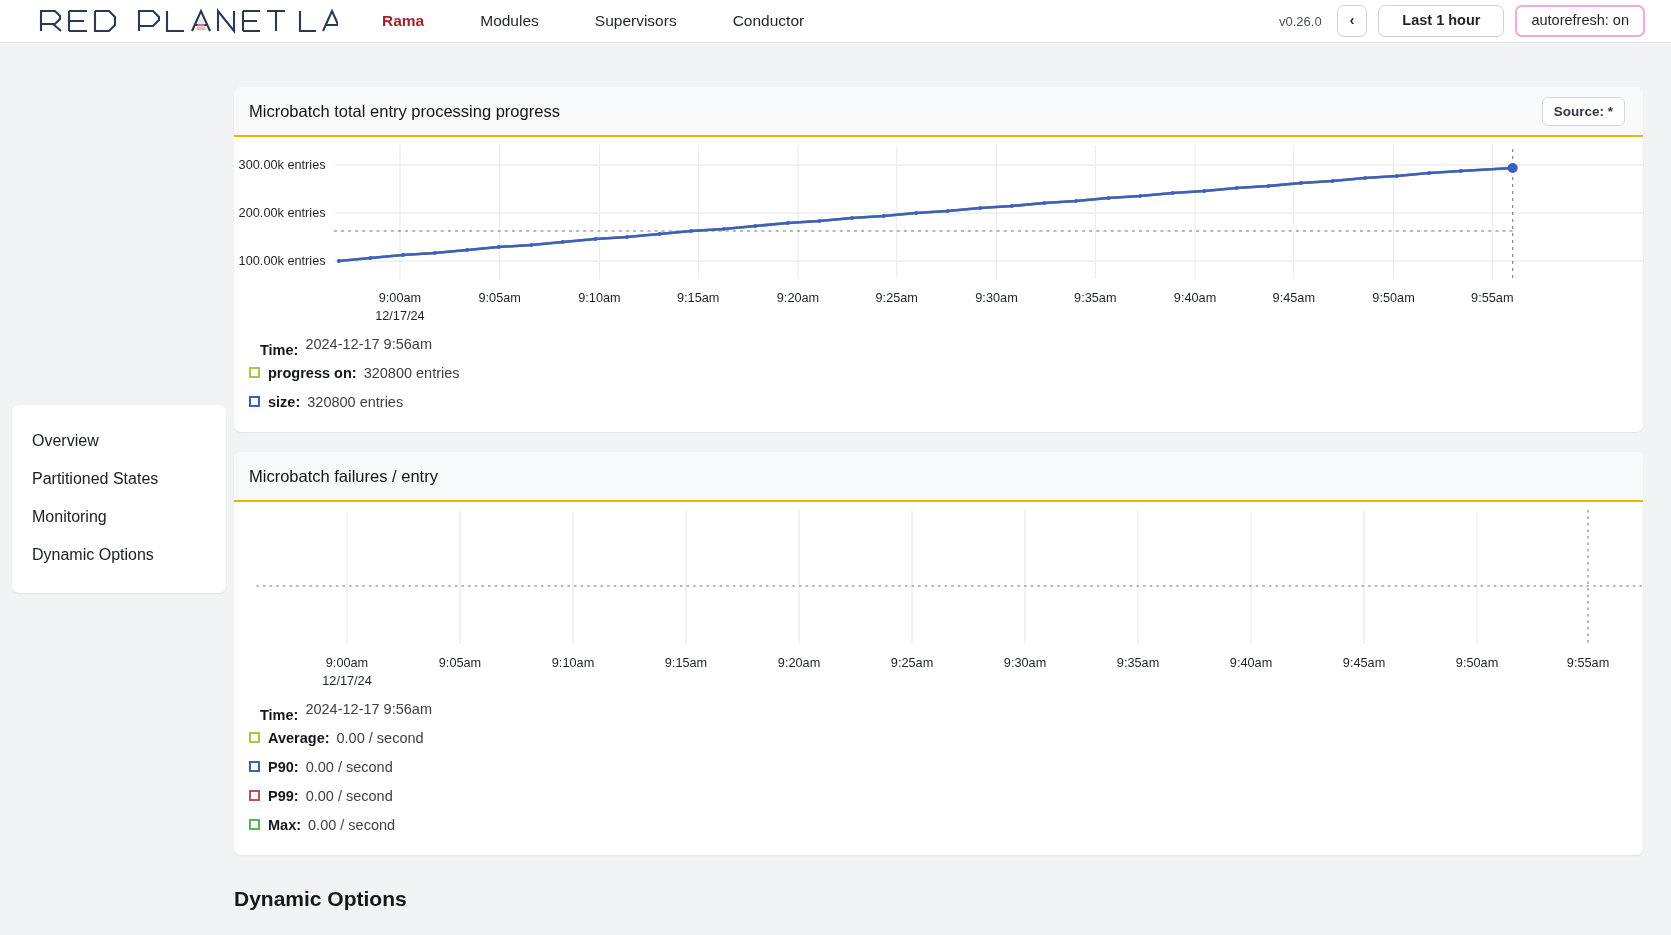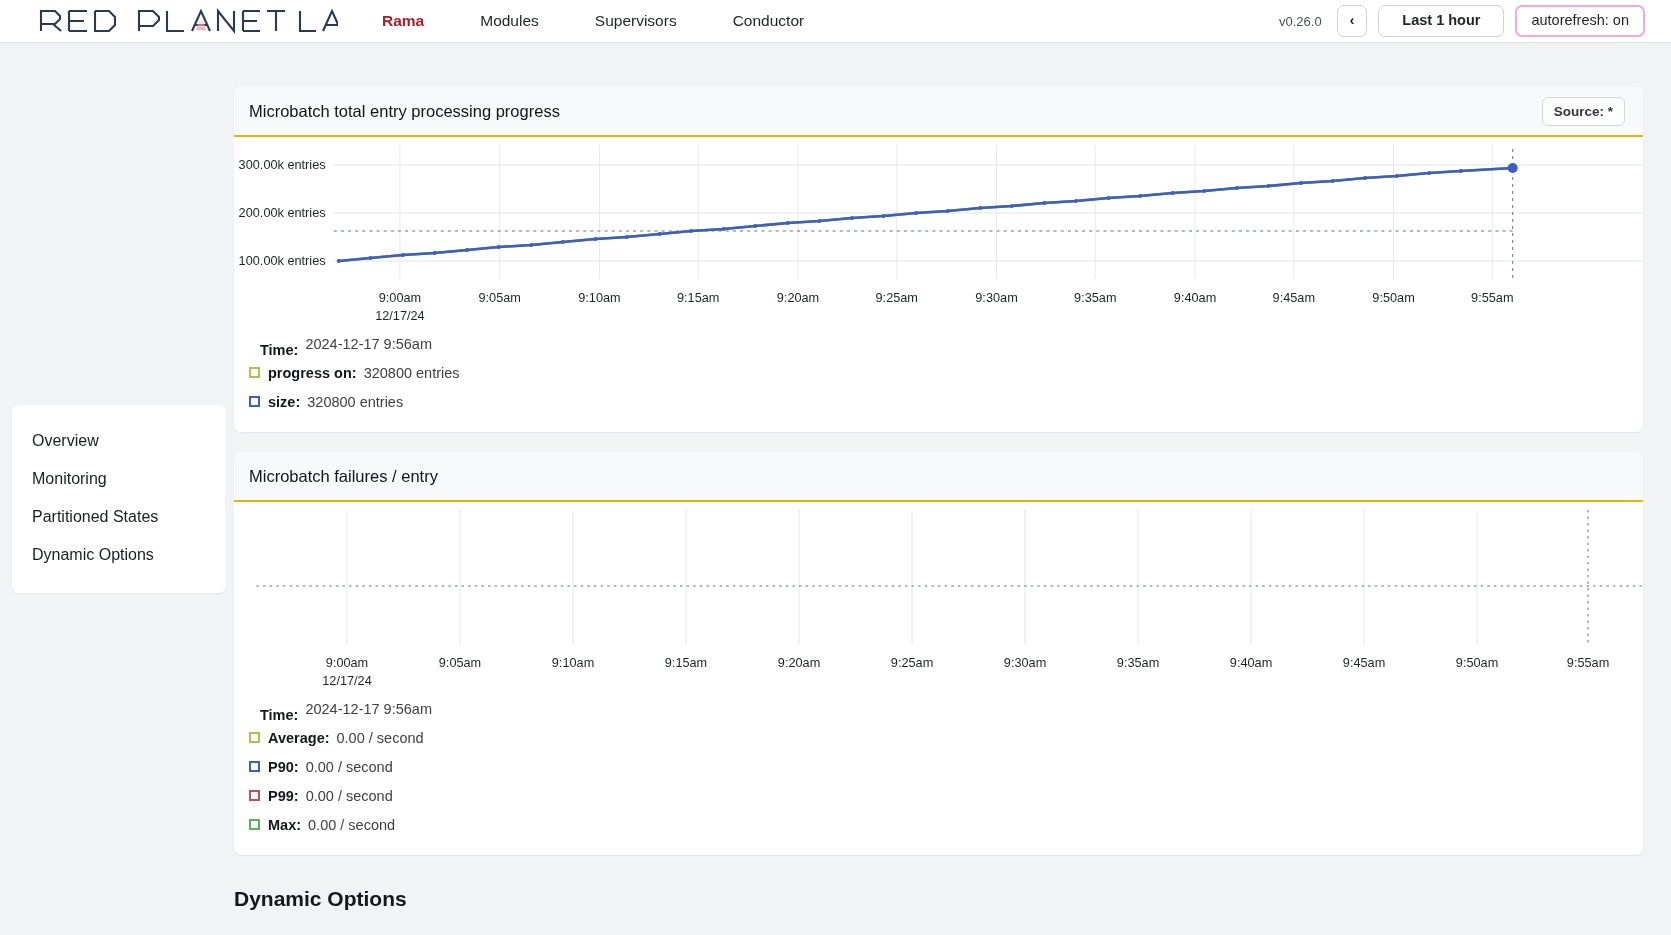--- a/index.html
+++ b/index.html
@@ -217,22 +217,22 @@
     <button class="btn btn-arrow">‹</button>
     <button class="btn">Last 1 hour</button>
     <button class="btn btn-accent">autorefresh: on</button>
   </div>
 </div>
 
 <div class="page">
 
   <div class="sidebar">
     <div class="side-item">Overview</div>
+    <div class="side-item">Partitioned States</div>
     <div class="side-item">Monitoring</div>
-    <div class="side-item">Partitioned States</div>
     <div class="side-item">Dynamic Options</div>
   </div>
 
   <div class="main">
 
     <div class="card">
       <div class="card-head">
         <div class="card-title">Microbatch total entry processing progress</div>
         <div class="head-right">
           <button class="btn-source">Source: *</button>

